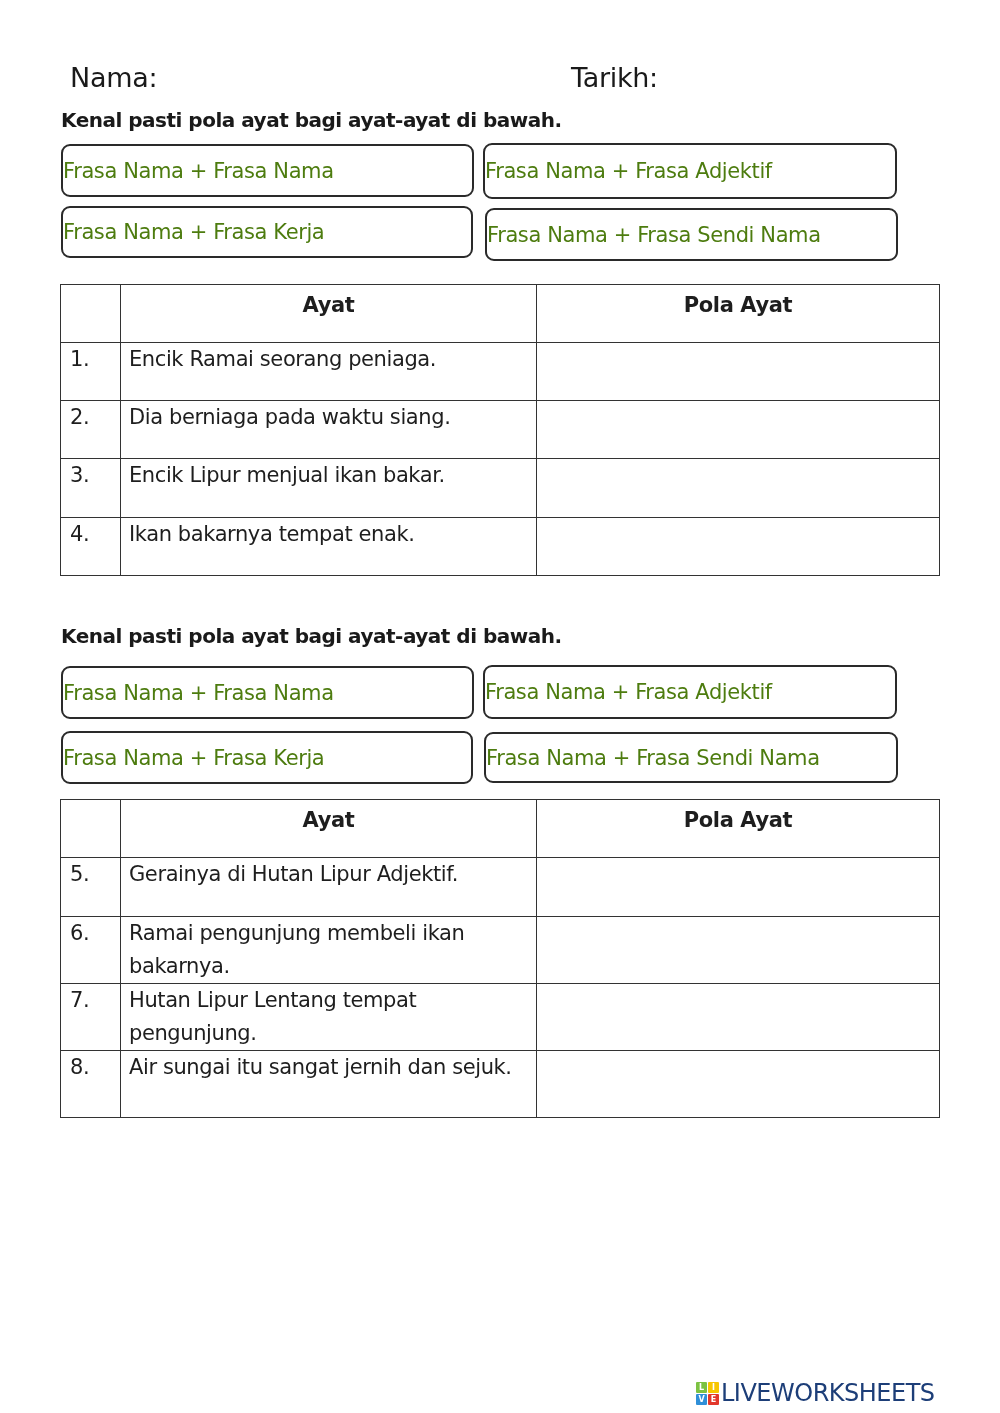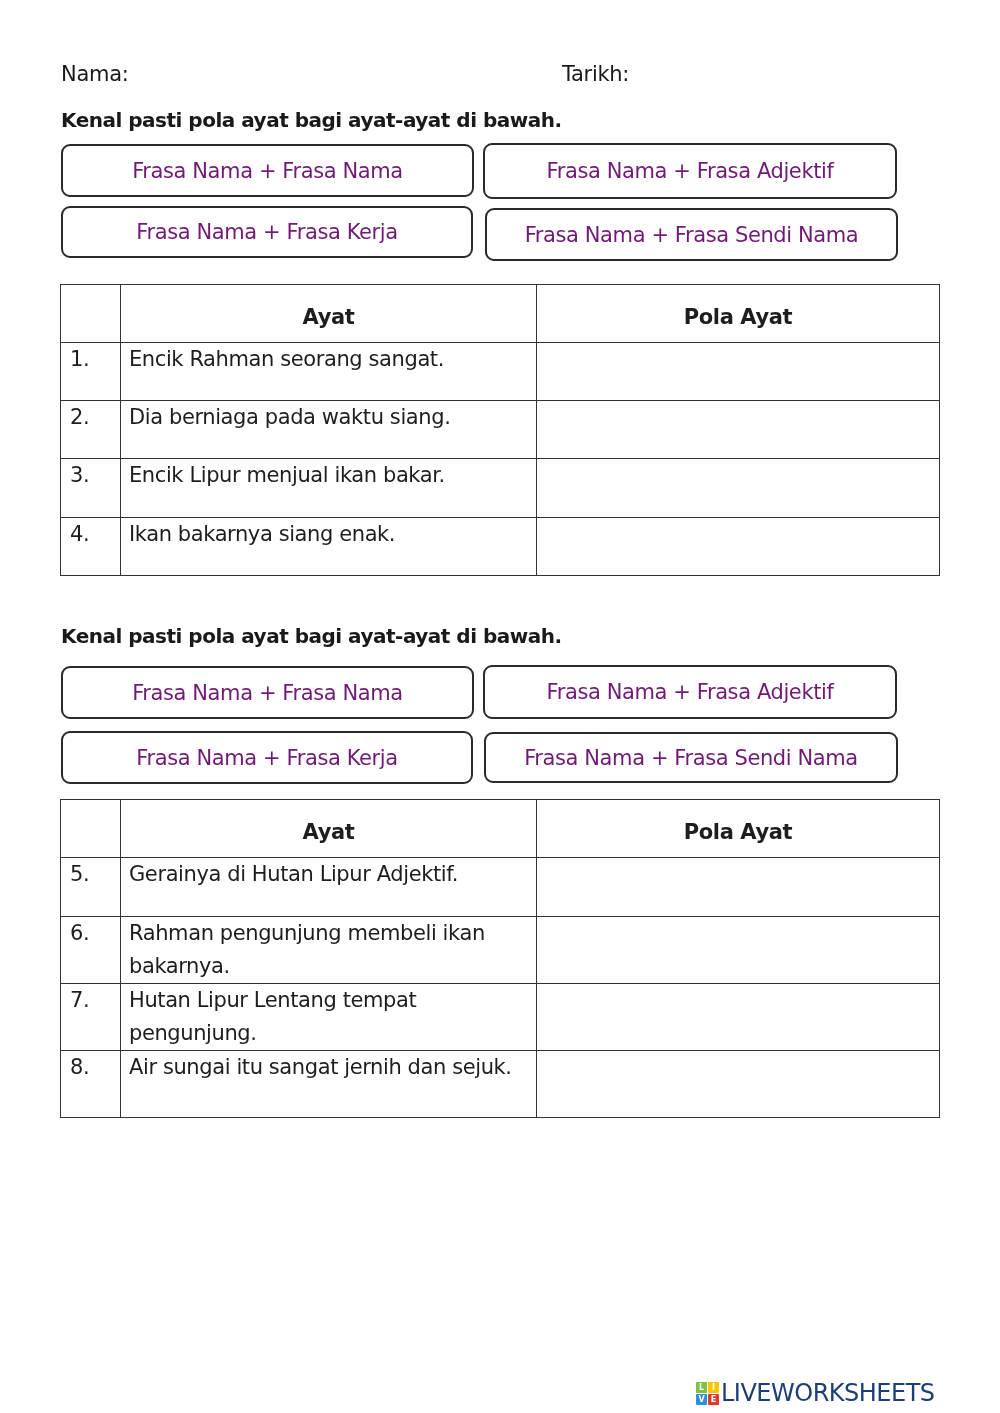--- a/index.html
+++ b/index.html
@@ -1,39 +1,39 @@
 <!DOCTYPE html>
 <html><head>
   <meta charset="utf-8">
   <style>
     html, body { margin: 0; padding: 0; background: #ffffff; }
     body {
       width: 1000px; height: 1413px; position: relative; overflow: hidden;
       font-family: "DejaVu Sans", sans-serif; color: #1a1a1a;
     }
     .abs { position: absolute; }
-    .label { font-size: 21px; letter-spacing: -0.3px; }
+    .label { font-size: 27px; letter-spacing: -0.3px; margin-left: 9px; }
     .instr { font-size: 20px; font-weight: bold; letter-spacing: -0.5px; }
     .pill {
       position: absolute; box-sizing: border-box;
       border: 2px solid #2a2a2a; border-radius: 9px;
-      display: flex; align-items: center; justify-content: center;
-      font-size: 21px; letter-spacing: -0.4px; color: #701a75;
+      display: flex; align-items: center; 
+      font-size: 21px; letter-spacing: -0.4px; color: #4d7c0f;
       background: #fff;
     }
     table.ws {
       position: absolute; left: 60px; width: 879px;
       border-collapse: collapse; table-layout: fixed;
     }
     table.ws td, table.ws th {
       border: 1.5px solid #333; vertical-align: top;
       font-size: 21px; letter-spacing: -0.4px; color: #1e1e1e;
       padding: 0 8px; line-height: 33px; font-weight: normal;
     }
-    table.ws th { font-weight: bold; text-align: center; padding-top: 16px; margin-top: 14px; }
+    table.ws th { font-weight: bold; text-align: center; padding-top: 4px; margin-top: 14px; }
     table.ws td.num { padding-left: 9px; }
     .logo { position: absolute; left: 696px; top: 1379px; display: flex; align-items: center; }
     .logo-grid { display: grid; grid-template-columns: 11px 11px; grid-template-rows: 11px 11px; gap: 1px; margin-right: 2px; }
     .logo-grid span {
       display: flex; align-items: center; justify-content: center;
       font-size: 8px; font-weight: bold; color: #fff; border-radius: 1px;
       font-family: "DejaVu Sans", sans-serif;
     }
     .logo-text {
       font-family: "DejaVu Sans", sans-serif; font-weight: normal;
@@ -68,36 +68,36 @@
       <col style="width:403px">
     </colgroup>
   <tbody>
       <tr style="height:58px;">
     <th></th>
     <th>Ayat</th>
     <th>Pola Ayat</th>
   </tr>
   <tr style="height:58px;">
     <td class="num">1.</td>
-    <td>Encik Rahman seorang sangat.</td>
+    <td>Encik Ramai seorang peniaga.</td>
     <td></td>
   </tr>
   <tr style="height:58px;">
     <td class="num">2.</td>
     <td>Dia berniaga pada waktu siang.</td>
     <td></td>
   </tr>
   <tr style="height:59px;">
     <td class="num">3.</td>
     <td>Encik Lipur menjual ikan bakar.</td>
     <td></td>
   </tr>
   <tr style="height:58px;">
     <td class="num">4.</td>
-    <td>Ikan bakarnya siang enak.</td>
+    <td>Ikan bakarnya tempat enak.</td>
     <td></td>
   </tr>
 </tbody>
   </table>
 
 <div class="abs instr" style="left:61px; top:624px;">Kenal pasti pola ayat bagi ayat-ayat di bawah.</div>
 
 <div class="pill" style="left:61px; top:666px; width:413px; height:53px;">
     <span>Frasa Nama + Frasa Nama</span>
   </div>
@@ -123,21 +123,21 @@
     <th>Ayat</th>
     <th>Pola Ayat</th>
   </tr>
   <tr style="height:59px;">
     <td class="num">5.</td>
     <td>Gerainya di Hutan Lipur Adjektif.</td>
     <td></td>
   </tr>
   <tr style="height:67px;">
     <td class="num">6.</td>
-    <td>Rahman pengunjung membeli ikan bakarnya.</td>
+    <td>Ramai pengunjung membeli ikan bakarnya.</td>
     <td></td>
   </tr>
   <tr style="height:67px;">
     <td class="num">7.</td>
     <td>Hutan Lipur Lentang tempat pengunjung.</td>
     <td></td>
   </tr>
   <tr style="height:67px;">
     <td class="num">8.</td>
     <td>Air sungai itu sangat jernih dan sejuk.</td>

